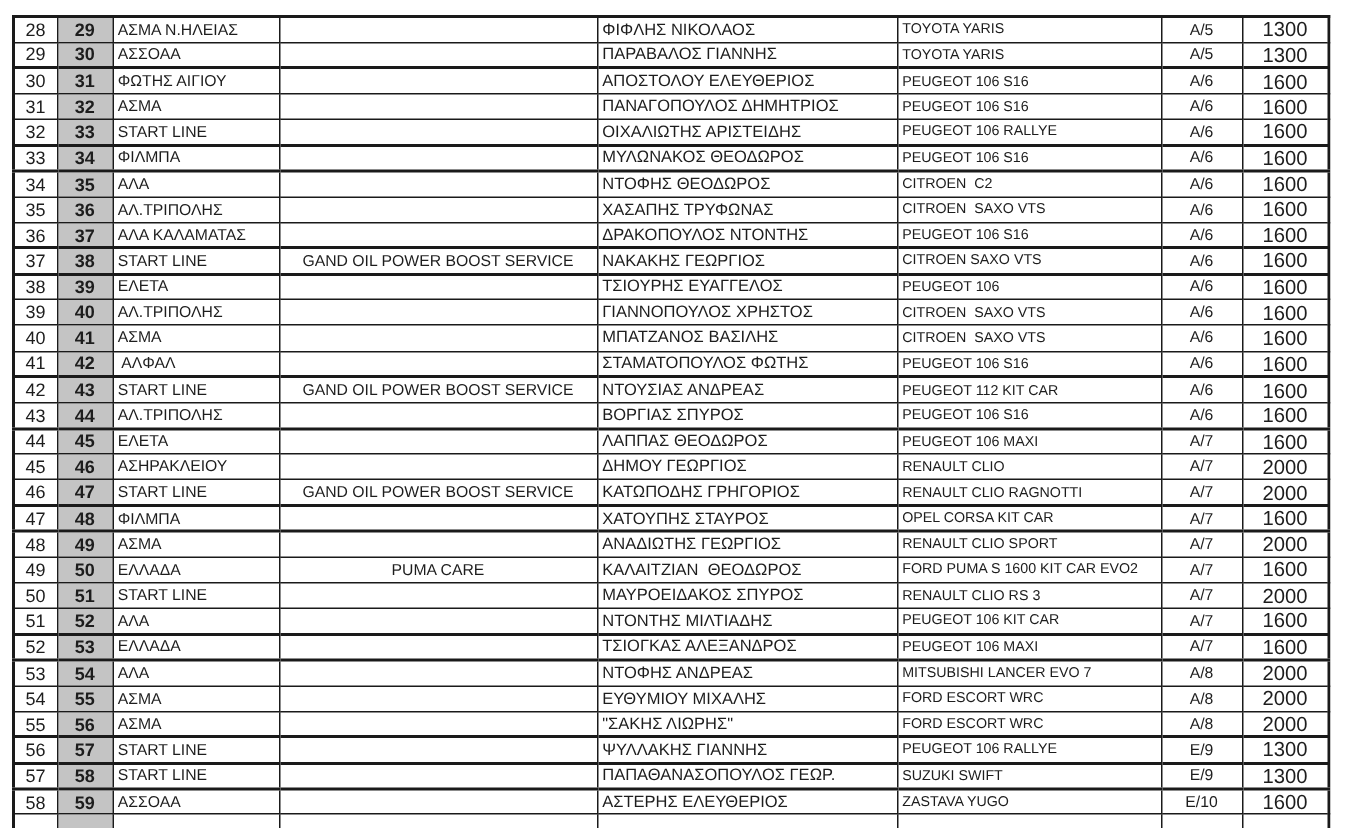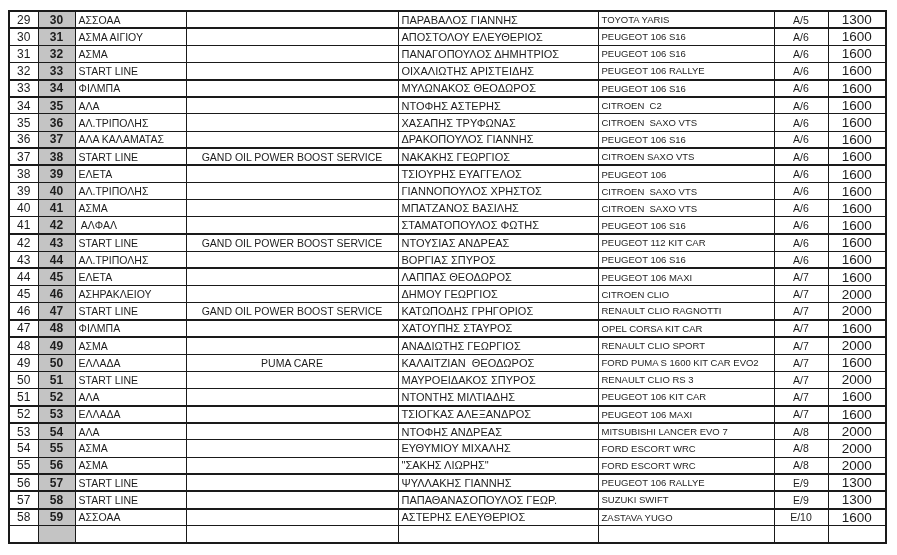--- a/index.html
+++ b/index.html
@@ -50,34 +50,44 @@
       <col style="width:29px">
         <col style="width:37px">
         <col style="width:111px">
       <col style="width:212px">
         <col style="width:200px">
         <col style="width:176px">
       <col style="width:54px">
         <col style="width:58px">
     </colgroup>
     <tbody>
+        <tr>
+    <td class="c-entry">28</td>
+    <td class="c-start">29</td>
+    <td class="c-club">ΑΣΜΑ Ν.ΗΛΕΙΑΣ</td>
+    <td class="c-sponsor"></td>
+    <td class="c-driver">ΦΙΦΛΗΣ ΝΙΚΟΛΑΟΣ</td>
+    <td class="c-car">TOYOTA YARIS</td>
+    <td class="c-class">A/5</td>
+    <td class="c-capacity">1300</td>
+  </tr>
         <tr class="group-end">
     <td class="c-entry">29</td>
     <td class="c-start">30</td>
     <td class="c-club">ΑΣΣΟΑΑ</td>
     <td class="c-sponsor"></td>
     <td class="c-driver">ΠΑΡΑΒΑΛΟΣ ΓΙΑΝΝΗΣ</td>
     <td class="c-car">TOYOTA YARIS</td>
     <td class="c-class">A/5</td>
     <td class="c-capacity">1300</td>
   </tr>
         <tr>
     <td class="c-entry">30</td>
     <td class="c-start">31</td>
-    <td class="c-club">ΑΣΜΑ ΑΙΓΙΟΥ</td>
+    <td class="c-club">ΦΩΤΗΣ ΑΙΓΙΟΥ</td>
     <td class="c-sponsor"></td>
     <td class="c-driver">ΑΠΟΣΤΟΛΟΥ ΕΛΕΥΘΕΡΙΟΣ</td>
     <td class="c-car">PEUGEOT 106 S16</td>
     <td class="c-class">A/6</td>
     <td class="c-capacity">1600</td>
   </tr>
         <tr>
     <td class="c-entry">31</td>
     <td class="c-start">32</td>
     <td class="c-club">ΑΣΜΑ</td>
@@ -105,41 +115,41 @@
     <td class="c-driver">ΜΥΛΩΝΑΚΟΣ ΘΕΟΔΩΡΟΣ</td>
     <td class="c-car">PEUGEOT 106 S16</td>
     <td class="c-class">A/6</td>
     <td class="c-capacity">1600</td>
   </tr>
         <tr>
     <td class="c-entry">34</td>
     <td class="c-start">35</td>
     <td class="c-club">ΑΛΑ</td>
     <td class="c-sponsor"></td>
-    <td class="c-driver">ΝΤΟΦΗΣ ΑΣΤΕΡΗΣ</td>
+    <td class="c-driver">ΝΤΟΦΗΣ ΘΕΟΔΩΡΟΣ</td>
     <td class="c-car">CITROEN  C2</td>
     <td class="c-class">A/6</td>
     <td class="c-capacity">1600</td>
   </tr>
         <tr>
     <td class="c-entry">35</td>
     <td class="c-start">36</td>
     <td class="c-club">ΑΛ.ΤΡΙΠΟΛΗΣ</td>
     <td class="c-sponsor"></td>
     <td class="c-driver">ΧΑΣΑΠΗΣ ΤΡΥΦΩΝΑΣ</td>
     <td class="c-car">CITROEN  SAXO VTS</td>
     <td class="c-class">A/6</td>
     <td class="c-capacity">1600</td>
   </tr>
         <tr class="group-end">
     <td class="c-entry">36</td>
     <td class="c-start">37</td>
     <td class="c-club">ΑΛΑ ΚΑΛΑΜΑΤΑΣ</td>
     <td class="c-sponsor"></td>
-    <td class="c-driver">ΔΡΑΚΟΠΟΥΛΟΣ ΓΙΑΝΝΗΣ</td>
+    <td class="c-driver">ΔΡΑΚΟΠΟΥΛΟΣ ΝΤΟΝΤΗΣ</td>
     <td class="c-car">PEUGEOT 106 S16</td>
     <td class="c-class">A/6</td>
     <td class="c-capacity">1600</td>
   </tr>
         <tr class="group-end">
     <td class="c-entry">37</td>
     <td class="c-start">38</td>
     <td class="c-club">START LINE</td>
     <td class="c-sponsor">GAND OIL POWER BOOST SERVICE</td>
     <td class="c-driver">ΝΑΚΑΚΗΣ ΓΕΩΡΓΙΟΣ</td>
@@ -216,21 +226,21 @@
     <td class="c-car">PEUGEOT 106 MAXI</td>
     <td class="c-class">A/7</td>
     <td class="c-capacity">1600</td>
   </tr>
         <tr>
     <td class="c-entry">45</td>
     <td class="c-start">46</td>
     <td class="c-club">ΑΣΗΡΑΚΛΕΙΟΥ</td>
     <td class="c-sponsor"></td>
     <td class="c-driver">ΔΗΜΟΥ ΓΕΩΡΓΙΟΣ</td>
-    <td class="c-car">CITROEN CLIO</td>
+    <td class="c-car">RENAULT CLIO</td>
     <td class="c-class">A/7</td>
     <td class="c-capacity">2000</td>
   </tr>
         <tr class="group-end">
     <td class="c-entry">46</td>
     <td class="c-start">47</td>
     <td class="c-club">START LINE</td>
     <td class="c-sponsor">GAND OIL POWER BOOST SERVICE</td>
     <td class="c-driver">ΚΑΤΩΠΟΔΗΣ ΓΡΗΓΟΡΙΟΣ</td>
     <td class="c-car">RENAULT CLIO RAGNOTTI</td>

